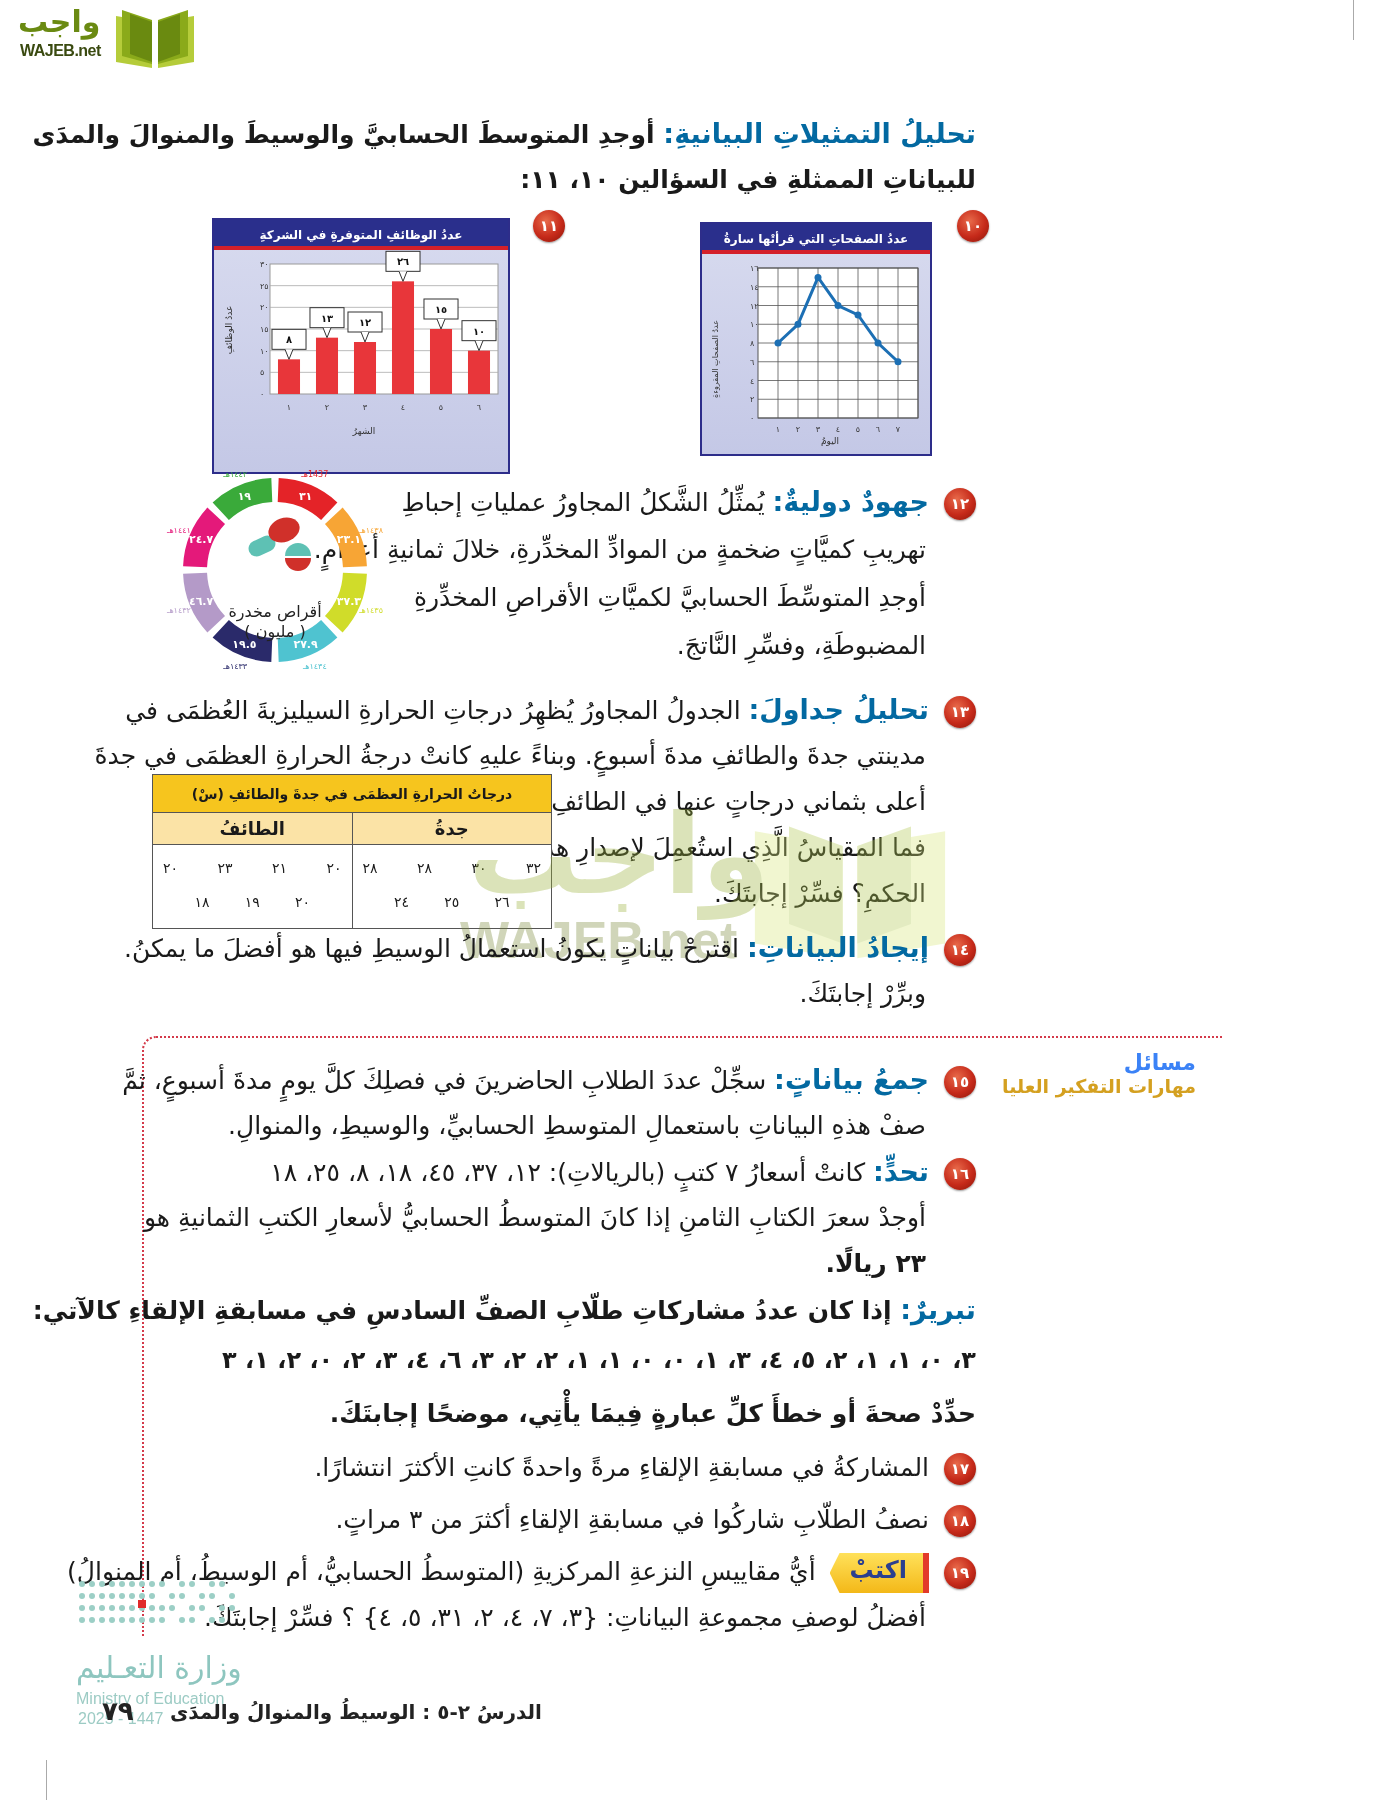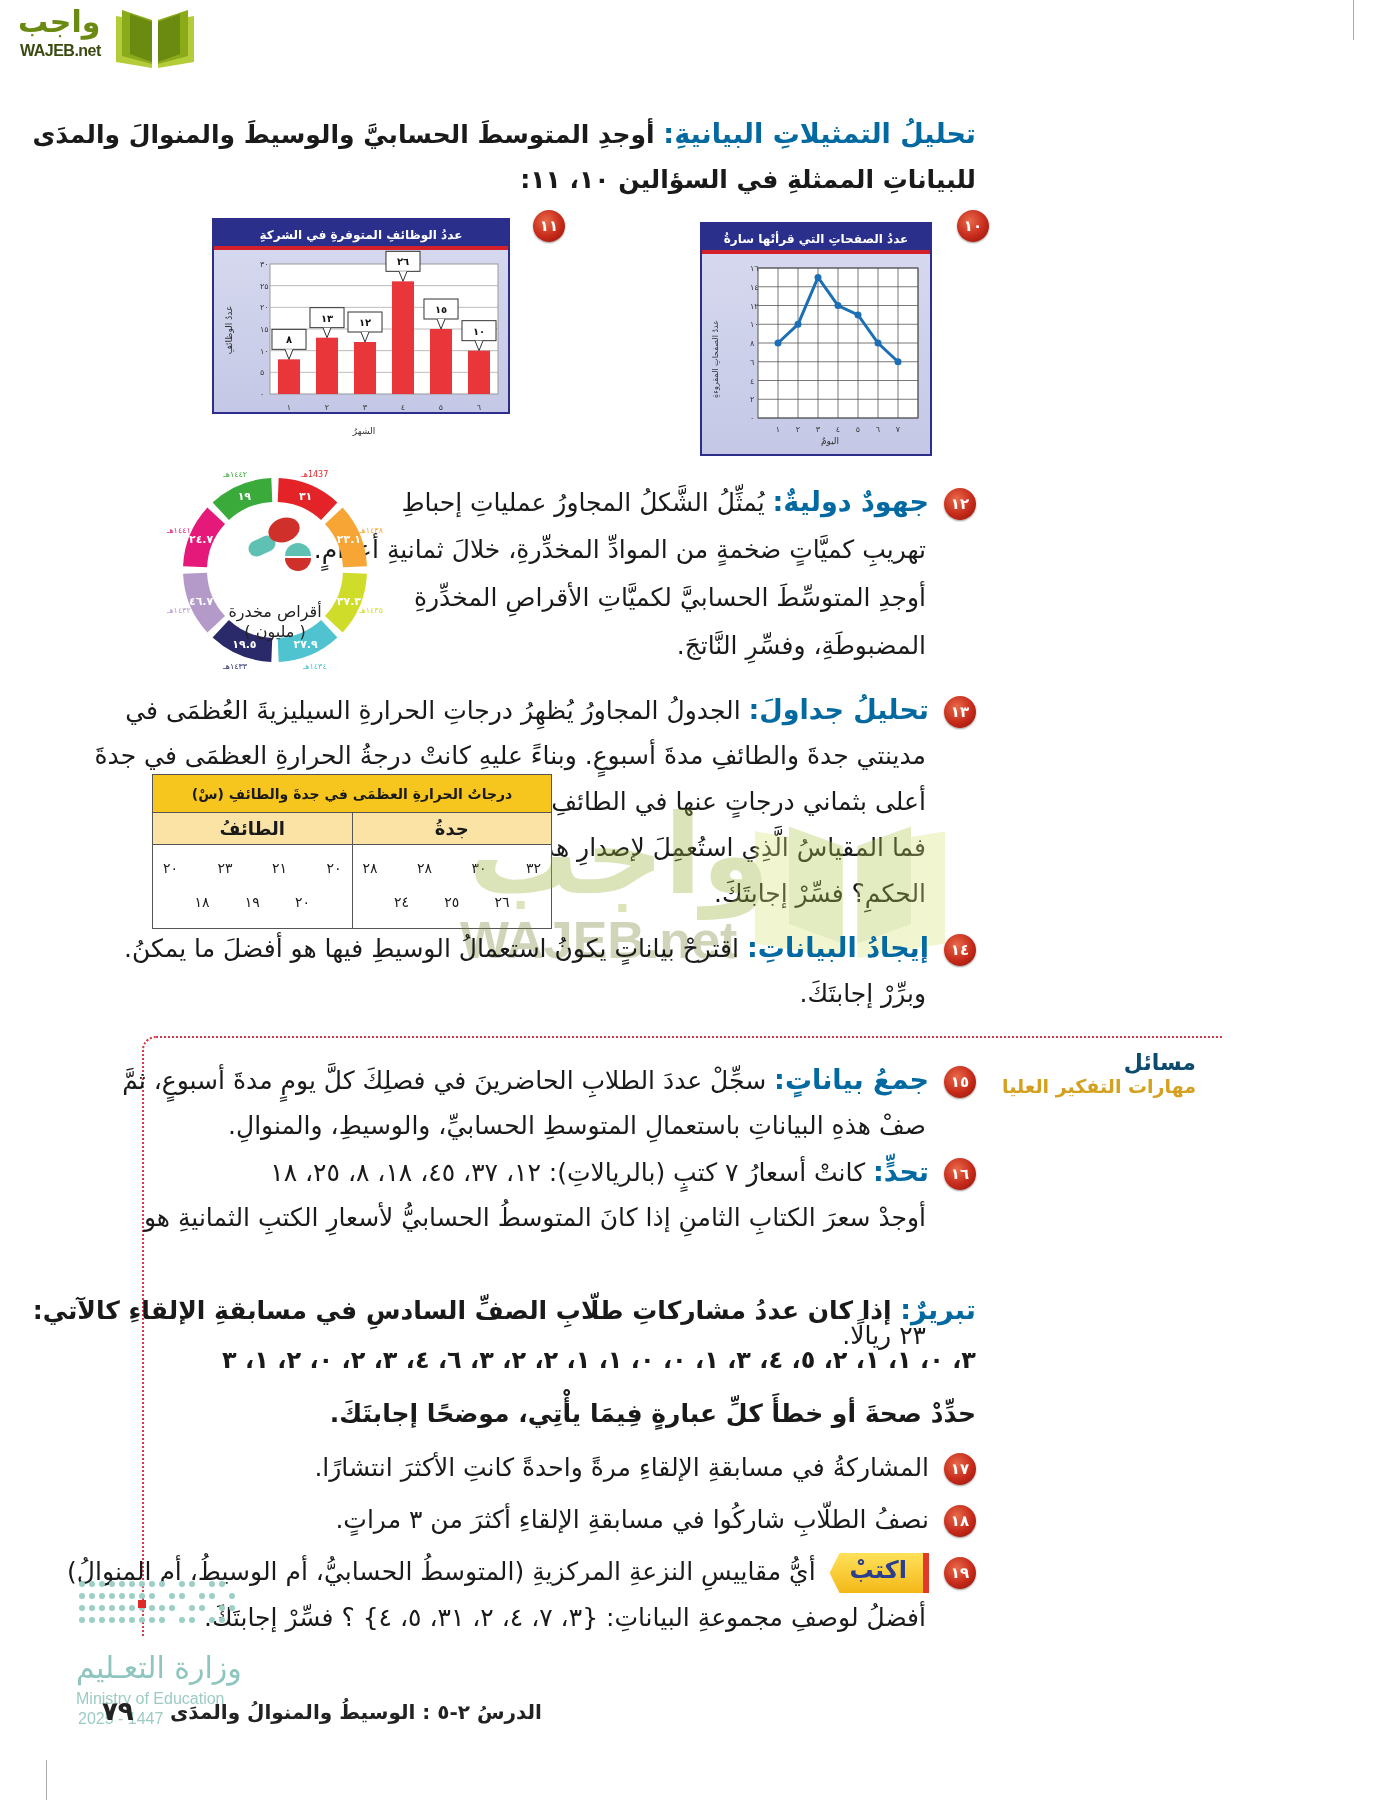--- a/index.html
+++ b/index.html
@@ -41,21 +41,21 @@
   .temp-table { border-collapse: collapse; font-size: 14px; }
   .temp-table td { border: 1px solid #555; }
   .tt-title { background: #f6c51e; font-weight: bold; text-align: center; height: 38px; font-size: 14px; }
   .tt-head { background: #fbe3a6; font-weight: bold; text-align: center; height: 32px; font-size: 18px; }
   .tt-body { background: #fff; height: 84px; vertical-align: top; padding: 6px 10px; }
   .tt-row { display: flex; justify-content: space-between; height: 34px; line-height: 34px; font-size: 14px; }
   .tt-row2 { display: flex; justify-content: space-around; height: 34px; line-height: 34px; font-size: 14px; padding: 0 14px; }
 
   
   .hots-box { left: 142px; top: 1036px; width: 1080px; height: 600px; border-top: 2px dotted #d43a4a; border-left: 2px dotted #d43a4a; border-top-left-radius: 14px; }
-  .hots-title1 { color: #0c4a6e; font-size: 22px; font-weight: bold; }
+  .hots-title1 { color: #3b82f6; font-size: 22px; font-weight: bold; }
   .hots-title2 { color: #d4a020; font-size: 19px; font-weight: bold; }
 
   .write-badge {
     display: inline-block; background: linear-gradient(#ffe15a, #f3b818); color: #2b3f8f;
     font-weight: bold; font-size: 24px; padding: 0 16px 0 20px; height: 40px; line-height: 34px;
     clip-path: polygon(10% 0, 100% 0, 100% 100%, 10% 100%, 0 50%); border-right: 6px solid #e23a2a;
     vertical-align: middle; margin-left: 14px;
   }
 
   
@@ -145,21 +145,21 @@
         <text x="48" y="54.5">١٢</text>
         <text x="48" y="35.75">١٤</text>
         <text x="48" y="17">١٦</text>
       </g>
     <text x="128" y="190" font-size="9" fill="#333" text-anchor="middle">اليومُ</text>
     <text x="16" y="105" font-size="8" fill="#333" text-anchor="middle" transform="rotate(-90 16 105)">عددُ الصفحاتِ المقروءةِ</text>
   </svg>
 </div>
 
 <span class="abs qnum" style="left:518px; top:210px;">١١</span>
-<div class="abs chart-frame" style="left:212px; top:218px; width:298px; height:196px;">
+<div class="abs chart-frame" style="left:212px; top:218px; width:298px; height:256px;">
   <div class="chart-head">عددُ الوظائفِ المتوفرةِ في الشركةِ</div>
   <svg width="294" height="194" viewBox="0 0 294 194">
     <rect x="56" y="14" width="228" height="130" fill="#fff" stroke="#999"></rect>
     <g id="bc-grid">
         <line x1="56" x2="284" y1="35.66666666666667" y2="35.66666666666667" stroke="#aaa" stroke-width="0.8"></line>
         <line x1="56" x2="284" y1="57.333333333333336" y2="57.333333333333336" stroke="#aaa" stroke-width="0.8"></line>
         <line x1="56" x2="284" y1="79" y2="79" stroke="#aaa" stroke-width="0.8"></line>
         <line x1="56" x2="284" y1="100.66666666666667" y2="100.66666666666667" stroke="#aaa" stroke-width="0.8"></line>
         <line x1="56" x2="284" y1="122.33333333333333" y2="122.33333333333333" stroke="#aaa" stroke-width="0.8"></line>
       </g>
@@ -337,21 +337,21 @@
 
 <div class="abs line" style="right:420px; top:1058px;">
   <span class="qnum">١٥</span><span class="kw">جمعُ بياناتٍ:</span><span> سجِّلْ عددَ الطلابِ الحاضرينَ في فصلِكَ كلَّ يومٍ مدةَ أسبوعٍ، ثمَّ</span>
 </div>
 <div class="abs line" style="right:470px; top:1104px;">صفْ هذهِ البياناتِ باستعمالِ المتوسطِ الحسابيِّ، والوسيطِ، والمنوالِ.</div>
 
 <div class="abs line" style="right:420px; top:1150px;">
   <span class="qnum">١٦</span><span class="kw">تحدٍّ:</span><span> كانتْ أسعارُ ٧ كتبٍ (بالريالاتِ): ١٢، ٣٧، ٤٥، ١٨، ٨، ٢٥، ١٨</span>
 </div>
 <div class="abs line" style="right:470px; top:1196px;">أوجدْ سعرَ الكتابِ الثامنِ إذا كانَ المتوسطُ الحسابيُّ لأسعارِ الكتبِ الثمانيةِ هو</div>
-<div class="abs line" style="right:470px; top:1314px;">٢٣ ريالًا.</div>
+<div class="abs line" style="right:470px; top:1242px;font-weight:bold;">٢٣ ريالًا.</div>
 
 <div class="abs line bold" style="right:420px; top:1288px;">
   <span class="kw">تبريرٌ:</span><span> إذا كان عددُ مشاركاتِ طلّابِ الصفِّ السادسِ في مسابقةِ الإلقاءِ كالآتي:</span>
 </div>
 <div class="abs line bold" style="right:420px; top:1338px; font-size:24px;">٣، ٠، ١، ١، ٢، ٥، ٤، ٣، ١، ٠، ٠، ١، ١، ٢، ٢، ٣، ٦، ٤، ٣، ٢، ٠، ٢، ١، ٣</div>
 <div class="abs line bold" style="right:420px; top:1392px;">حدِّدْ صحةَ أو خطأَ كلِّ عبارةٍ فِيمَا يأْتِي، موضحًا إجابتَكَ.</div>
 
 <div class="abs line" style="right:420px; top:1446px;">
   <span class="qnum">١٧</span><span>المشاركةُ في مسابقةِ الإلقاءِ مرةً واحدةً كانتِ الأكثرَ انتشارًا.</span>
 </div>

